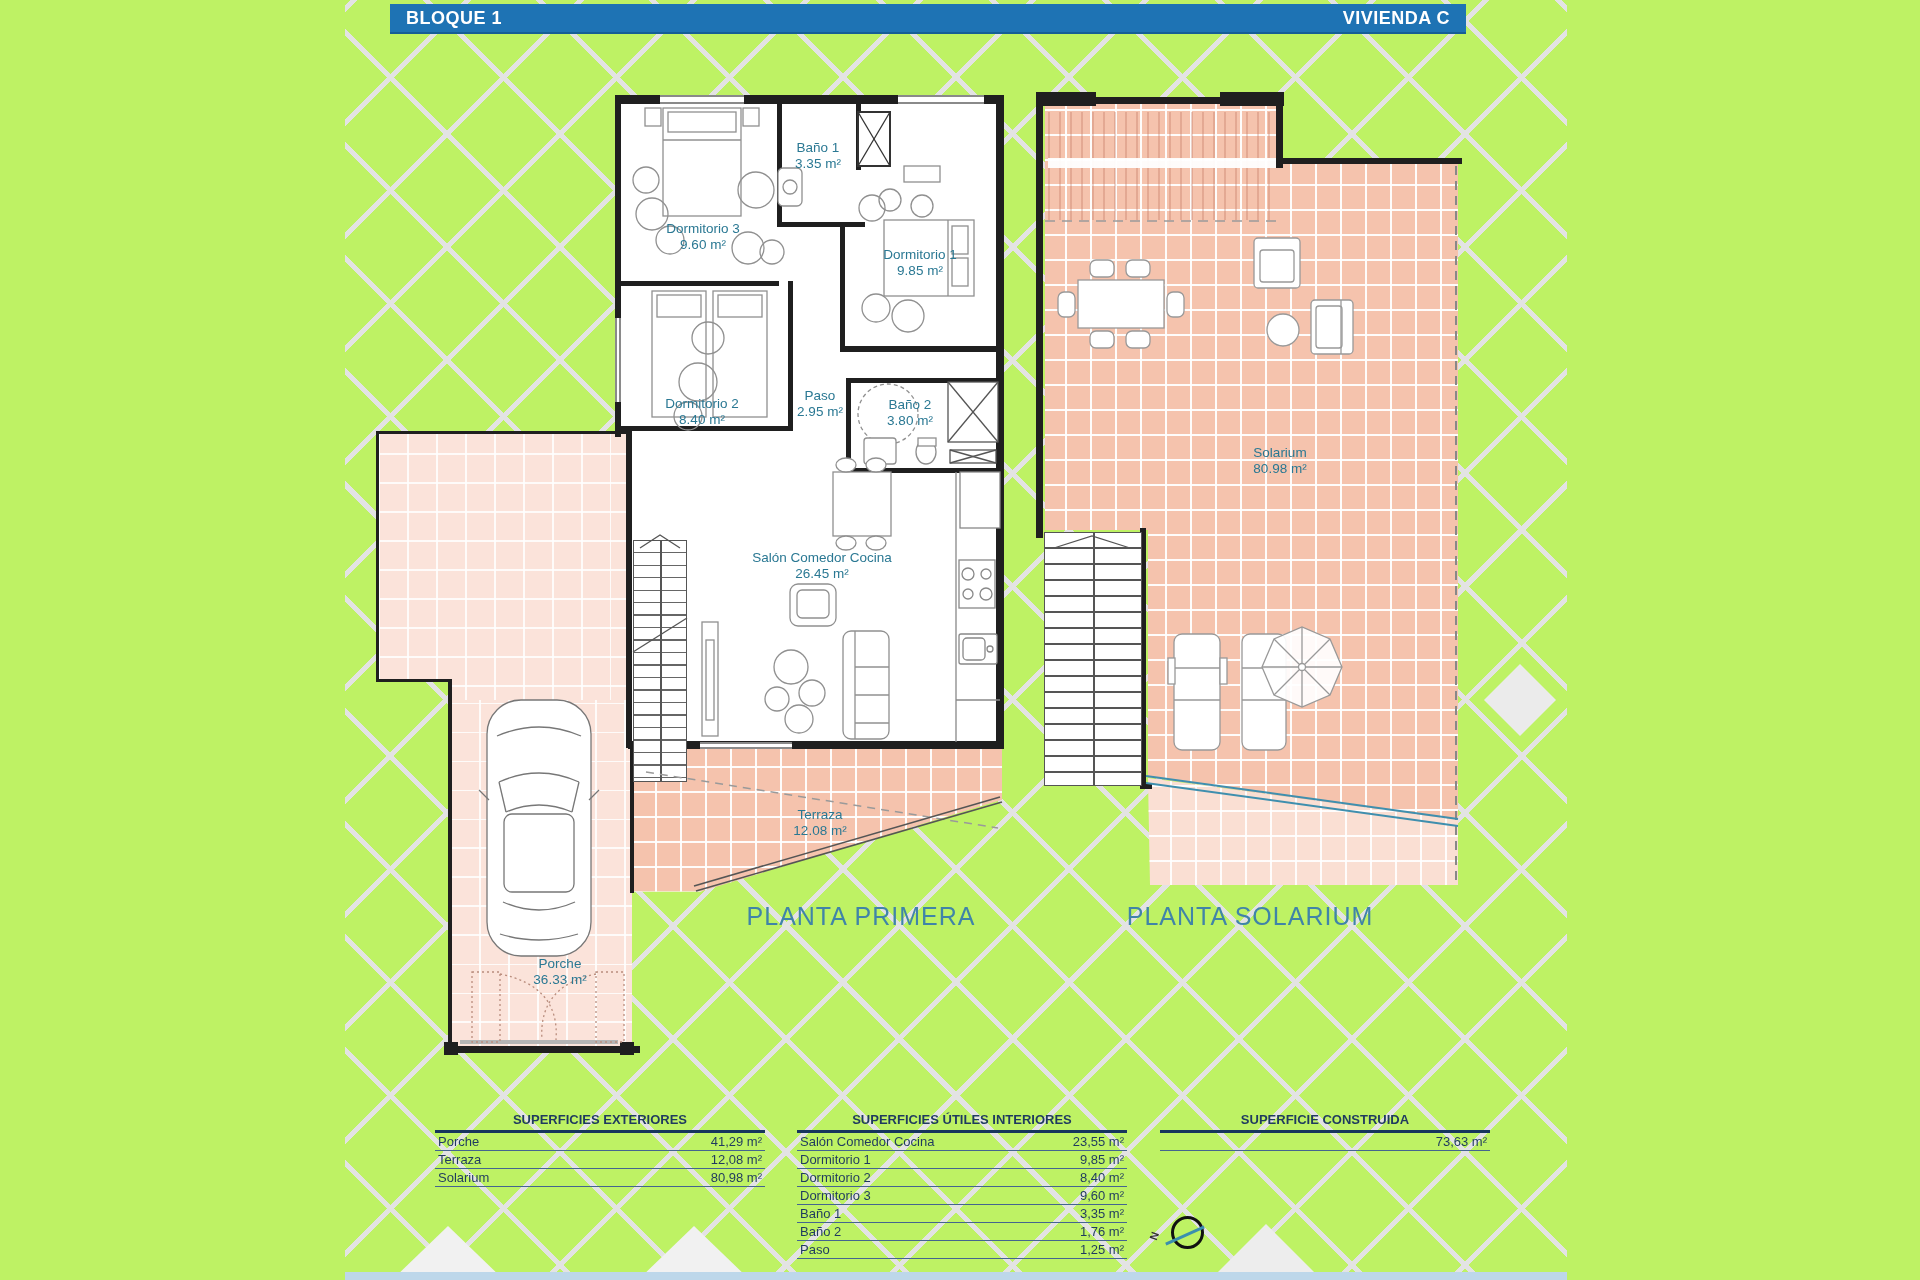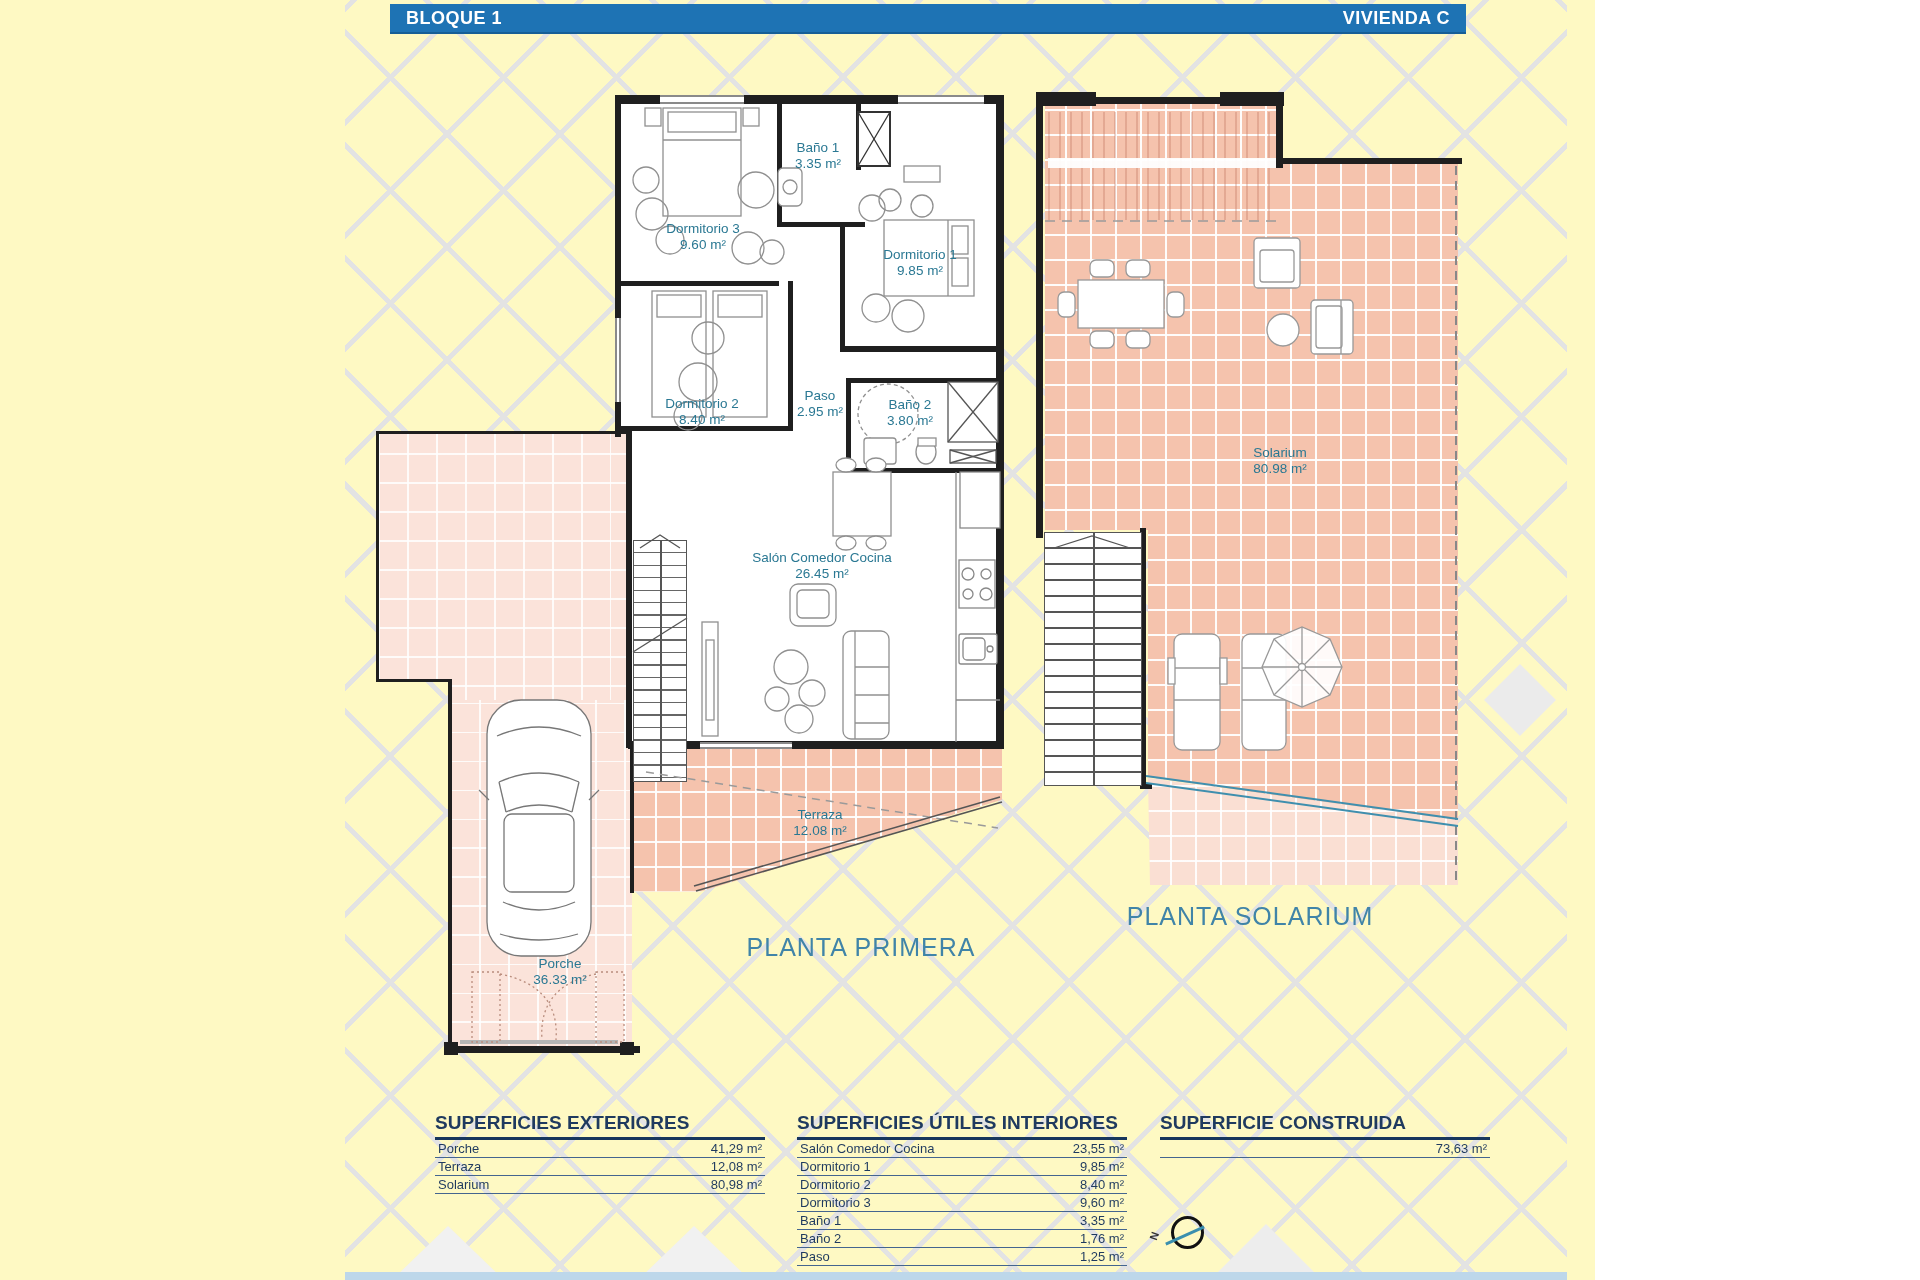--- a/index.html
+++ b/index.html
@@ -1,17 +1,17 @@
 <!DOCTYPE html>
 <html><head>
 <meta charset="utf-8">
 <style>
   html,body{margin:0;padding:0;background:#fff;}
-  .stage{position:relative;width:1548px;height:1280px;background:#fef9c3;overflow:hidden;
-         font-family:"Liberation Sans",sans-serif;padding-left:47px;}
+  .stage{position:relative;width:1920px;height:1280px;background:#bef264;overflow:hidden;
+         font-family:"Liberation Sans",sans-serif;}
   
   .lattice{position:absolute;left:345px;top:0;width:1222px;height:1280px;
     background-image:
       repeating-linear-gradient(45deg,#e3e3e3 0 5px,transparent 5px 80px),
       repeating-linear-gradient(-45deg,#e3e3e3 0 5px,transparent 5px 80px);}
   
   .hdr{position:absolute;left:390px;top:4px;width:1076px;height:30px;background:#1e73b4;
        color:#fff;font-weight:bold;font-size:18px;letter-spacing:.5px;
        display:flex;align-items:center;justify-content:space-between;
        padding:0 16px;box-sizing:border-box;border-bottom:2px solid #165e96;}
@@ -37,21 +37,21 @@
   .stairs .steps{position:absolute;inset:0;
       background:repeating-linear-gradient(180deg,transparent 0 11px,#666 11px 12.5px);}
   .stairs .steps.big{background:repeating-linear-gradient(180deg,transparent 0 14.5px,#555 14.5px 16px);}
   .stairs .rail{position:absolute;top:0;bottom:0;left:50%;width:1.5px;background:#555;}
   .room-label{position:absolute;transform:translate(-50%,-50%);text-align:center;
       color:#2a7893;font-size:13.5px;line-height:1.22;white-space:nowrap;}
   .plan-title{position:absolute;transform:translate(-50%,-50%);color:#4084a8;
       font-size:25px;letter-spacing:1px;white-space:nowrap;}
   
   .tbl{position:absolute;width:330px;color:#1f3a5f;font-size:13px;}
-  .tbl h3{margin:0;font-size:19px;font-weight:bold;text-align:left;
+  .tbl h3{margin:0;font-size:13px;font-weight:bold;text-align:center;
       padding-bottom:3px;border-bottom:3px solid #17365d;color:#1f3a5f;}
   .tbl .row{display:flex;justify-content:space-between;align-items:flex-end;
       border-bottom:1px solid #44658f;padding:2px 3px 1px 3px;height:14px;}
   .svg-layer{position:absolute;}
   .footer-strip{position:absolute;background:#bdd7ea;}
   .compass-circle{position:absolute;width:33px;height:33px;border:3px solid #111;
       border-radius:50%;box-sizing:border-box;background:transparent;}
   .compass-line{position:absolute;width:42px;height:3px;background:#3a8fae;transform:rotate(-24deg);}
   .compass-n{position:absolute;font-size:11px;font-weight:bold;color:#333;transform:rotate(-70deg);}
 </style>
@@ -298,21 +298,21 @@
     <div>26.45 m²</div>
   </div>
   <div class="room-label" style="left:820px;top:823px">
     <div>Terraza</div>
     <div>12.08 m²</div>
   </div>
   <div class="room-label" style="left:560px;top:972px">
     <div>Porche</div>
     <div>36.33 m²</div>
   </div>
-  <div class="plan-title" style="left:861px;top:947px">PLANTA PRIMERA</div>
+  <div class="plan-title" style="left:861px;top:916px">PLANTA PRIMERA</div>
 
   <div class="pink" style="left:1040px;top:96px;width:420px;height:790px;
        clip-path:polygon(5px 4px,238px 4px,238px 67px,418px 67px,418px 726px,108px 681px,108px 434px,5px 434px)"></div>
   <div class="pink-fade" style="left:1145px;top:775px;width:315px;height:112px;
        clip-path:polygon(3px 3px,313px 45px,313px 110px,5px 110px)"></div>
   <div class="pergola" style="left:1048px;top:112px;width:230px;height:108px"></div>
 
   <div class="wall" style="left:1036px;top:92px;width:60px;height:14px"></div>
   <div class="wall" style="left:1094px;top:97px;width:128px;height:7px"></div>
   <div class="wall" style="left:1220px;top:92px;width:64px;height:14px"></div>

